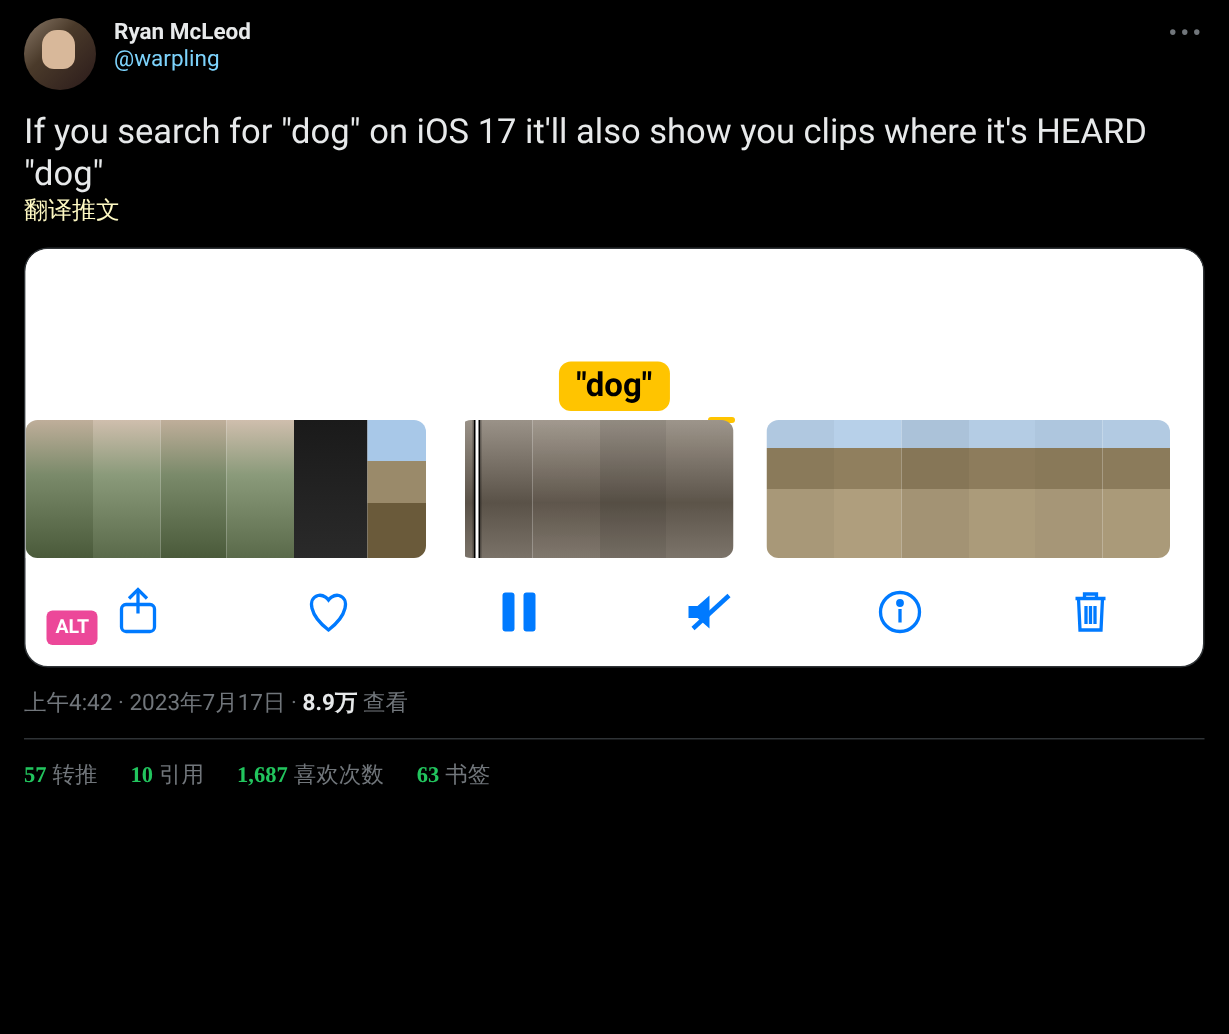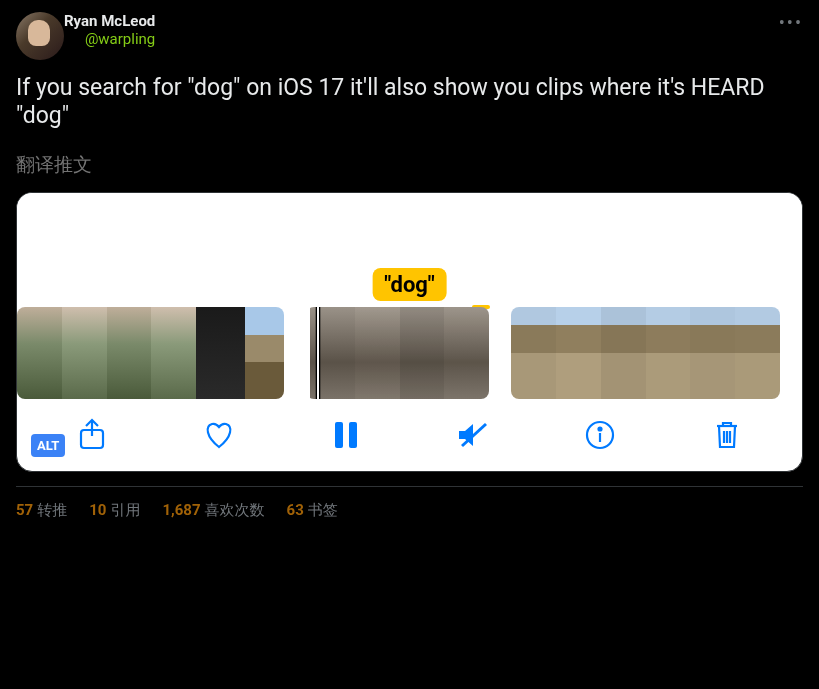--- a/index.html
+++ b/index.html
@@ -10,20 +10,21 @@
     width: 819px;
     height: 689px;
     overflow: hidden;
   }
   .tweet {
     padding: 12px 16px;
   }
   .header {
     display: flex;
     align-items: flex-start;
+    gap: 12px;
     position: relative;
   }
   .avatar {
     width: 48px;
     height: 48px;
     border-radius: 50%;
     background: linear-gradient(135deg, #8a7968 0%, #4a3a2a 40%, #2a1a1a 100%);
     flex-shrink: 0;
     position: relative;
     overflow: hidden;
@@ -31,39 +32,39 @@
   .avatar::after {
     content: "";
     position: absolute;
     left: 12px; top: 8px;
     width: 22px; height: 26px;
     background: #d8b89a;
     border-radius: 10px 10px 8px 8px;
   }
   .user-info { display: flex; flex-direction: column; }
   .display-name { font-weight: 700; font-size: 15px; color: #e7e9ea; }
-  .handle { font-size: 15px; color: #84cc16; text-align: right; }
+  .handle { font-size: 15px; color: #7dd3fc; }
   .more {
     position: absolute;
     right: 0;
     top: 0;
     color: #71767b;
     font-size: 18px;
     letter-spacing: 2px;
   }
   .content {
     margin-top: 14px;
     font-size: 23px;
     line-height: 28px;
     color: #e7e9ea;
   }
   .translate {
-    color: #737373;
-    font-size: 19px;
-    margin-top: 22px;
+    color: #fef9c3;
+    font-size: 16px;
+    margin-top: 0;
   }
   .media-card {
     margin-top: 14px;
     background: #fff;
     border-radius: 16px;
     overflow: hidden;
     border: 1px solid #2f3336;
     position: relative;
   }
   .media-top {
@@ -140,21 +141,21 @@
     display: flex;
     align-items: center;
     justify-content: center;
     width: 44px;
     height: 44px;
   }
   .alt-badge {
     position: absolute;
     left: 14px;
     bottom: 14px;
-    background: #3b82f6;
+    background: #ec4899;
     color: #fff;
     font-size: 13px;
     font-weight: 700;
     padding: 4px 6px;
     border-radius: 4px;
   }
   .meta {
     color: #71767b;
     font-size: 15px;
     margin-top: 14px;
@@ -164,21 +165,21 @@
     border-top: 1px solid #2f3336;
     margin-top: 14px;
   }
   .stats {
     display: flex;
     gap: 22px;
     padding-top: 14px;
     font-size: 15px;
     color: #71767b;
   }
-  .stats .num { color: #a16207; font-weight: 700; margin-right: 4px; }
+  .stats .num { color: #22c55e; font-weight: 700; margin-right: 4px; font-family: Liberation Serif, serif; }
   svg { display: block; }
 </style>
 </head>
 <body>
 
 <div class="tweet">
 
   <div class="header">
     <div class="avatar"></div>
     <div class="user-info">
@@ -261,20 +262,26 @@
           <path d="M10 7 L10 4 L18 4 L18 7"></path>
           <path d="M6 7 L7 28 L21 28 L22 7"></path>
           <path d="M11 12 L11 24 M14 12 L14 24 M17 12 L17 24"></path>
         </svg>
       </div>
     </div>
 
     <div class="alt-badge">ALT</div>
   </div>
 
+  <div class="meta">
+    <span>上午4:42</span>
+    · <span>2023年7月17日</span>
+    · <span class="bold">8.9万</span>
+    <span>查看</span>
+  </div>
 
   <div class="divider"></div>
 
   <div class="stats">
     <div>
       <span class="num">57</span><span>转推</span>
     </div>
     <div>
       <span class="num">10</span><span>引用</span>
     </div>

